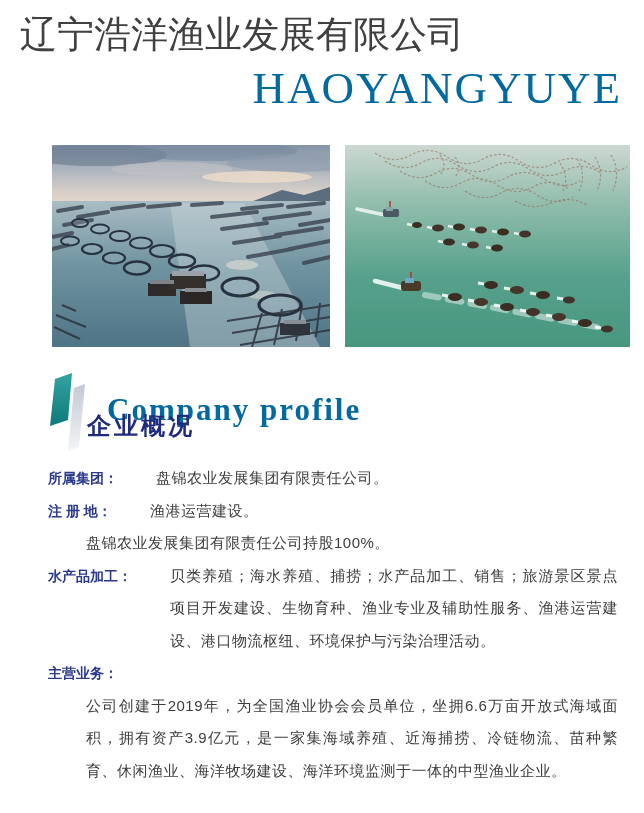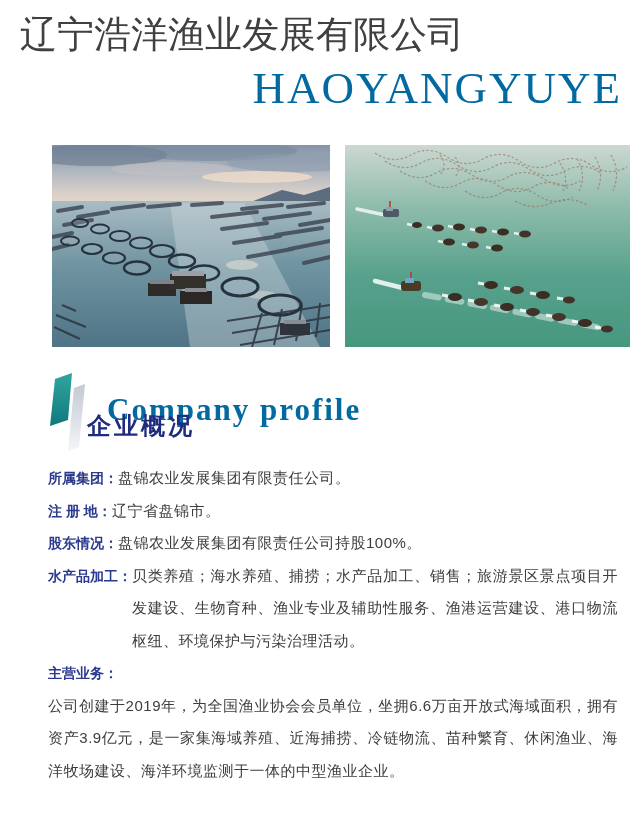--- a/index.html
+++ b/index.html
@@ -17,21 +17,21 @@
   .section-wm { position:absolute; left:107px; top:24px;
     font-size:31px; font-weight:bold; color:#0369a1; letter-spacing:2px;font-family:Liberation Serif, serif; }
   .section-icon { position:absolute; left:42px; top:2px; }
   .section-title { position:absolute; left:87px; top:42px;
     font-size:24px; font-weight:bold; color:#1f2b7d; letter-spacing:3px; }
   .fields { position:absolute; left:48px; top:462px; width:570px; }
   .field { display:flex; align-items:flex-start; }
   .flabel { flex:0 0 64px; font-size:14px; font-weight:bold; color:#2b3a8c;
     line-height:32.5px; white-space:nowrap; letter-spacing:0px; }
   .fvalue { flex:1; font-size:15px; color:#3d3d3d; line-height:32.5px;
-    text-align:justify; text-justify:inter-ideograph; letter-spacing:0.5px; }
+    text-align:justify; text-justify:inter-ideograph; letter-spacing:0.5px;margin-left:38px; }
 </style>
 </head>
 <body>
 
 <h1 class="page-title">辽宁浩洋渔业发展有限公司</h1>
 <div class="wm-en">HAOYANGYUYE</div>
 
 <div class="photos">
 
   <svg class="photo" width="278" height="202" viewBox="0 0 278 202">
@@ -222,24 +222,23 @@
   <h2 class="section-title">企业概况</h2>
 </div>
 
 <div class="fields">
   <div class="field">
     <span class="flabel">所属集团：</span>
     <div class="fvalue">盘锦农业发展集团有限责任公司。</div>
   </div>
   <div class="field">
     <span class="flabel">注 册 地：</span>
-    <div class="fvalue">辽宁省盘锦市。</div>
-  </div>
-  <div class="field">
-    <span class="flabel">股东情况：</span>
+    <div class="fvalue">渔港运营建设。</div>
+  </div>
+  <div class="field">
     <div class="fvalue">盘锦农业发展集团有限责任公司持股100%。</div>
   </div>
   <div class="field">
     <span class="flabel">水产品加工：</span>
     <div class="fvalue">贝类养殖；海水养殖、捕捞；水产品加工、销售；旅游景区景点项目开发建设、生物育种、渔业专业及辅助性服务、渔港运营建设、港口物流枢纽、环境保护与污染治理活动。</div>
   </div>
   <div class="field">
     <span class="flabel">主营业务：</span>
   </div>
   <div class="field">

